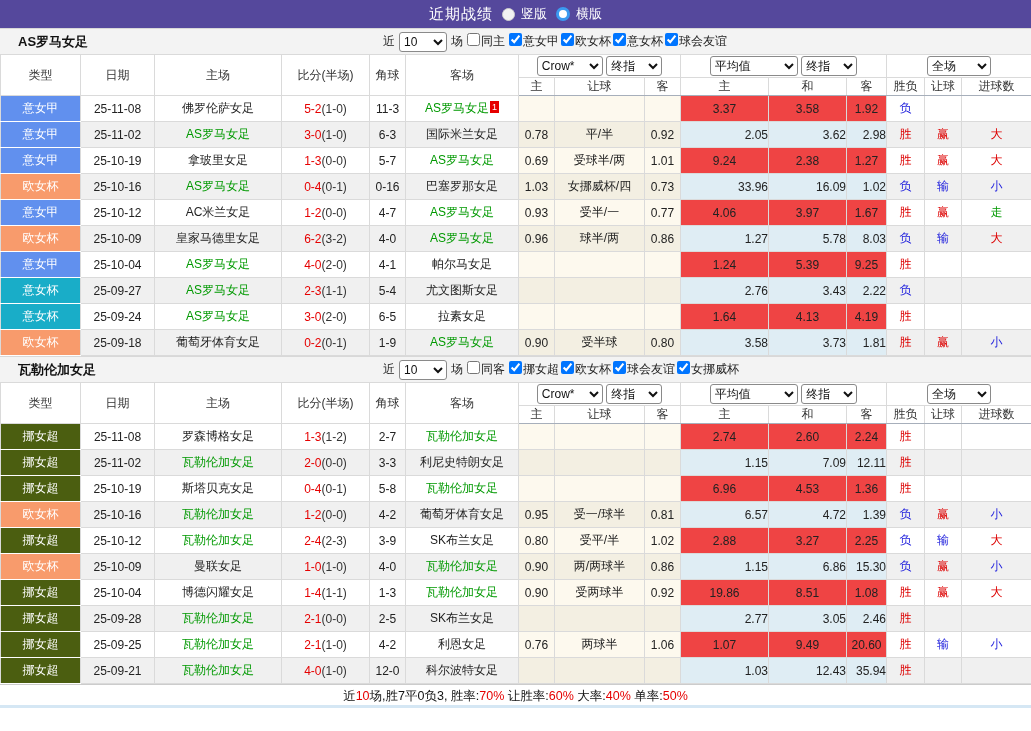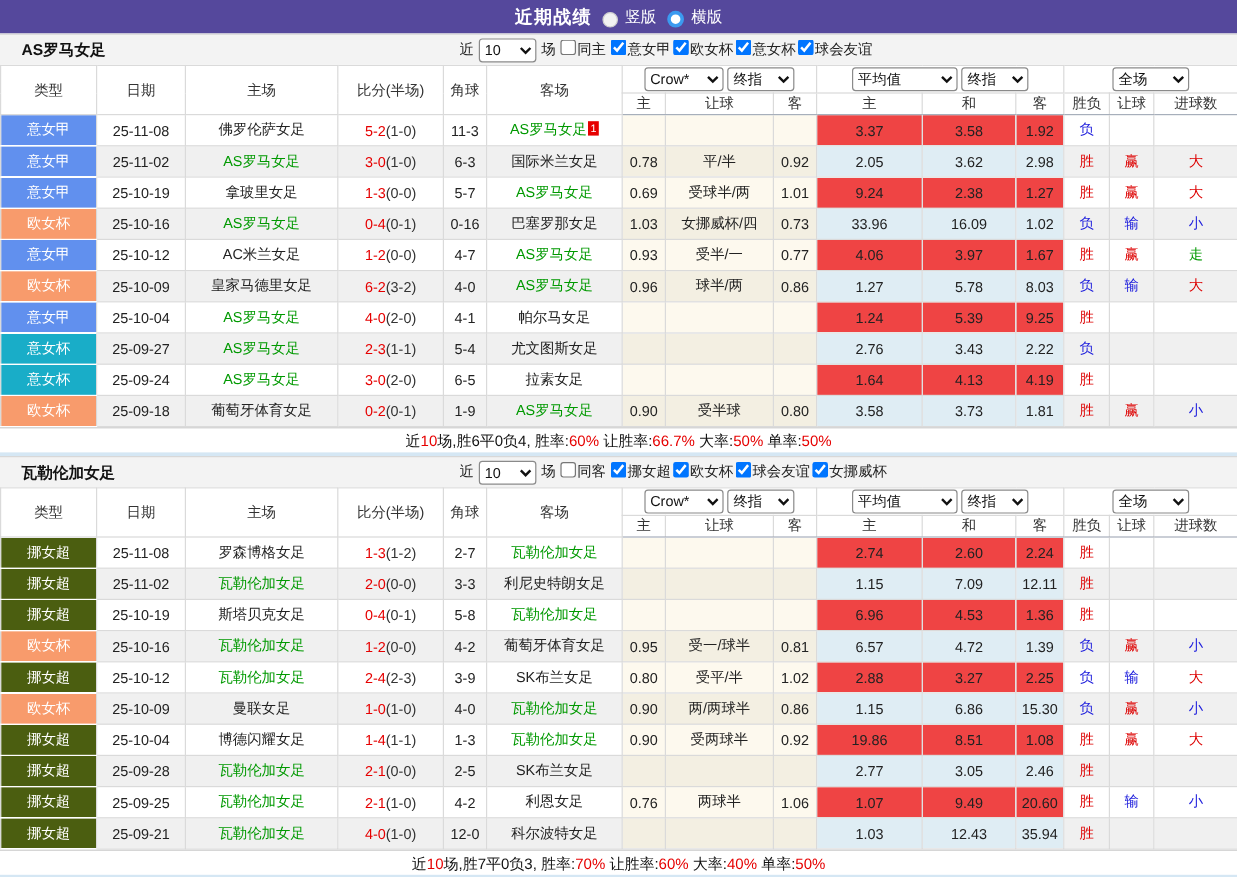--- a/index.html
+++ b/index.html
@@ -8,22 +8,22 @@
     width:1031px;
     font-family:"Liberation Sans","DejaVu Sans",sans-serif;
     font-size:12px; color:#222;
   }
   
   .topbar {
     height:28px; background:var(--topbar-bg,#55489c);
     display:flex; align-items:center; justify-content:center; gap:9px;
     color:#fff;
   }
-  .topbar .tb-title { font-weight:bold; font-size:15px; letter-spacing:1px; }
-  .radio-group { display:flex; align-items:flex-end; gap:6px; }
+  .topbar .tb-title { font-weight:normal; font-size:15px; letter-spacing:1px; }
+  .radio-group { display:flex; align-items:center; gap:6px; }
   .radio-dot {
     width:13px; height:13px; border-radius:50%;
     background:#f2f2f2; border:1px solid #cfcfcf; display:inline-block;
   }
   .radio-ring {
     width:14px; height:14px; border-radius:50%;
     background:#fff; border:3px solid #3b9af0; display:inline-block;
   }
   .radio-label { font-size:13px; color:#fff; }
 
@@ -55,21 +55,21 @@
   .lh { background:#f1f3f0; }
   .hrow1 th { height:23px; background:#fff; }
   .hrow1 .selcell { border-bottom:none; }
   .hrow2 th { height:17px; background:#fff; border-bottom:1px solid #a7afbb; }
   .gl { border-left:1px solid #98a3b3; }
   tbody td { height:26px; background:#fff; }
   tr.alt td { background:#f0f0f0; }
   td.c-ah { background:#fdf9ee;margin-left:40px; }
   tr.alt td.c-ah { background:#f3efe2; }
   td.c-eu { background:#ef4444; }
-  tr.alt td.c-eu { background:#dfedf4; }
+  tr.alt td.c-eu { background:#dfedf4;text-align:right; }
   td.c-type { color:#fff; border-top-color:#fff; border-bottom-color:#fff; }
   .hl { color:var(--team-green,#009900); }
   .sc-main { color:var(--score-red,#e60000); }
   .sc-half { color:#333; }
   .v-win { color:var(--win-red,#dd0000); }
   .v-lose { color:var(--lose-blue,#2222dd); }
   .v-draw { color:var(--draw-green,#009900); }
   .sup {
     background:var(--score-red,#e60000); color:#fff; font-size:9px;
     display:inline-block; height:12px; line-height:12px; padding:0 2px;
@@ -339,21 +339,20 @@
           <td class="c-ah">0.80</td>
           <td class="c-eu gl">3.58</td>
           <td class="c-eu">3.73</td>
           <td class="c-eu">1.81</td>
           <td class="c-res gl v-win">胜</td>
           <td class="c-res v-win">赢</td>
           <td class="c-res v-lose">小</td>
         </tr>
       </tbody>
   </table>
-  <div class="summary"><span>近</span><span class="red">10</span><span>场,胜6平0负4, 胜率:</span><span class="red">60%</span><span> 让胜率:</span><span class="red">66.7%</span><span> 大率:</span><span class="red">50%</span><span> 单率:</span><span class="red">50%</span></div>
 </div>
 
 <div class="section">
   <div class="section-title">
     <span class="team-name">瓦勒伦加女足</span>
     <span class="controls">
       <span>近</span>
       <select class="sel-near"><option>10</option></select>
       <span>场</span>
       <label class="chk">

